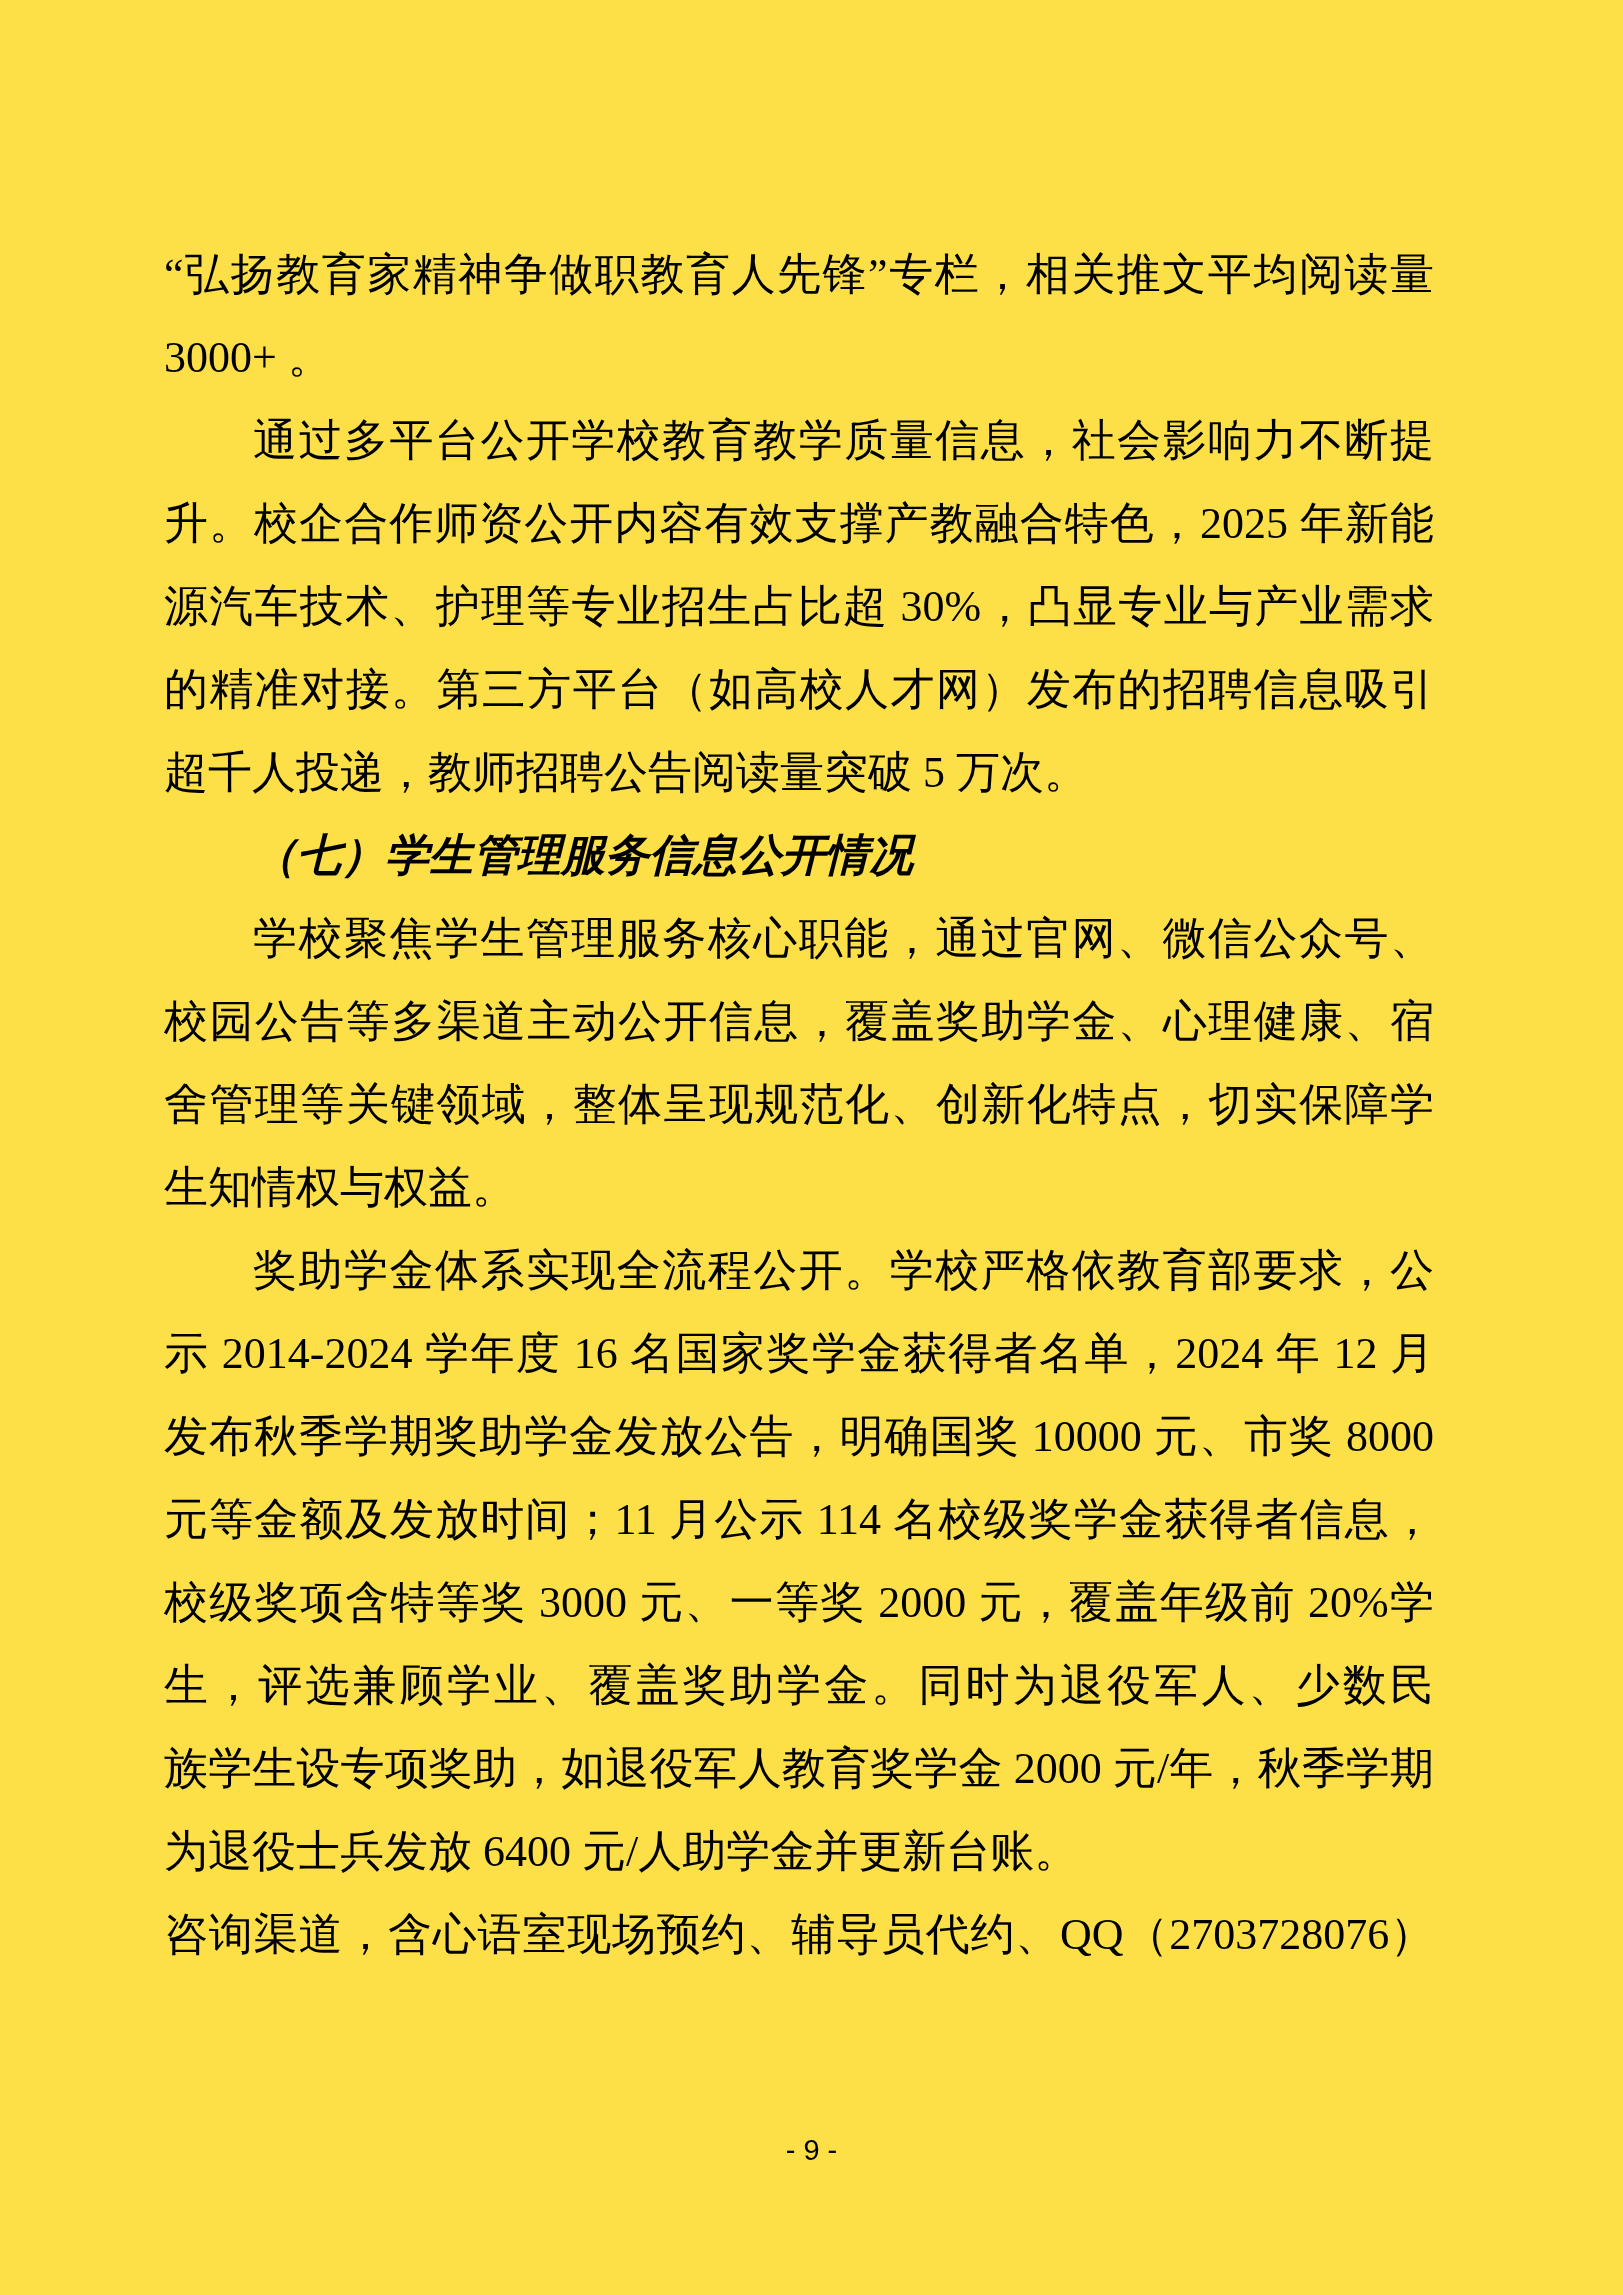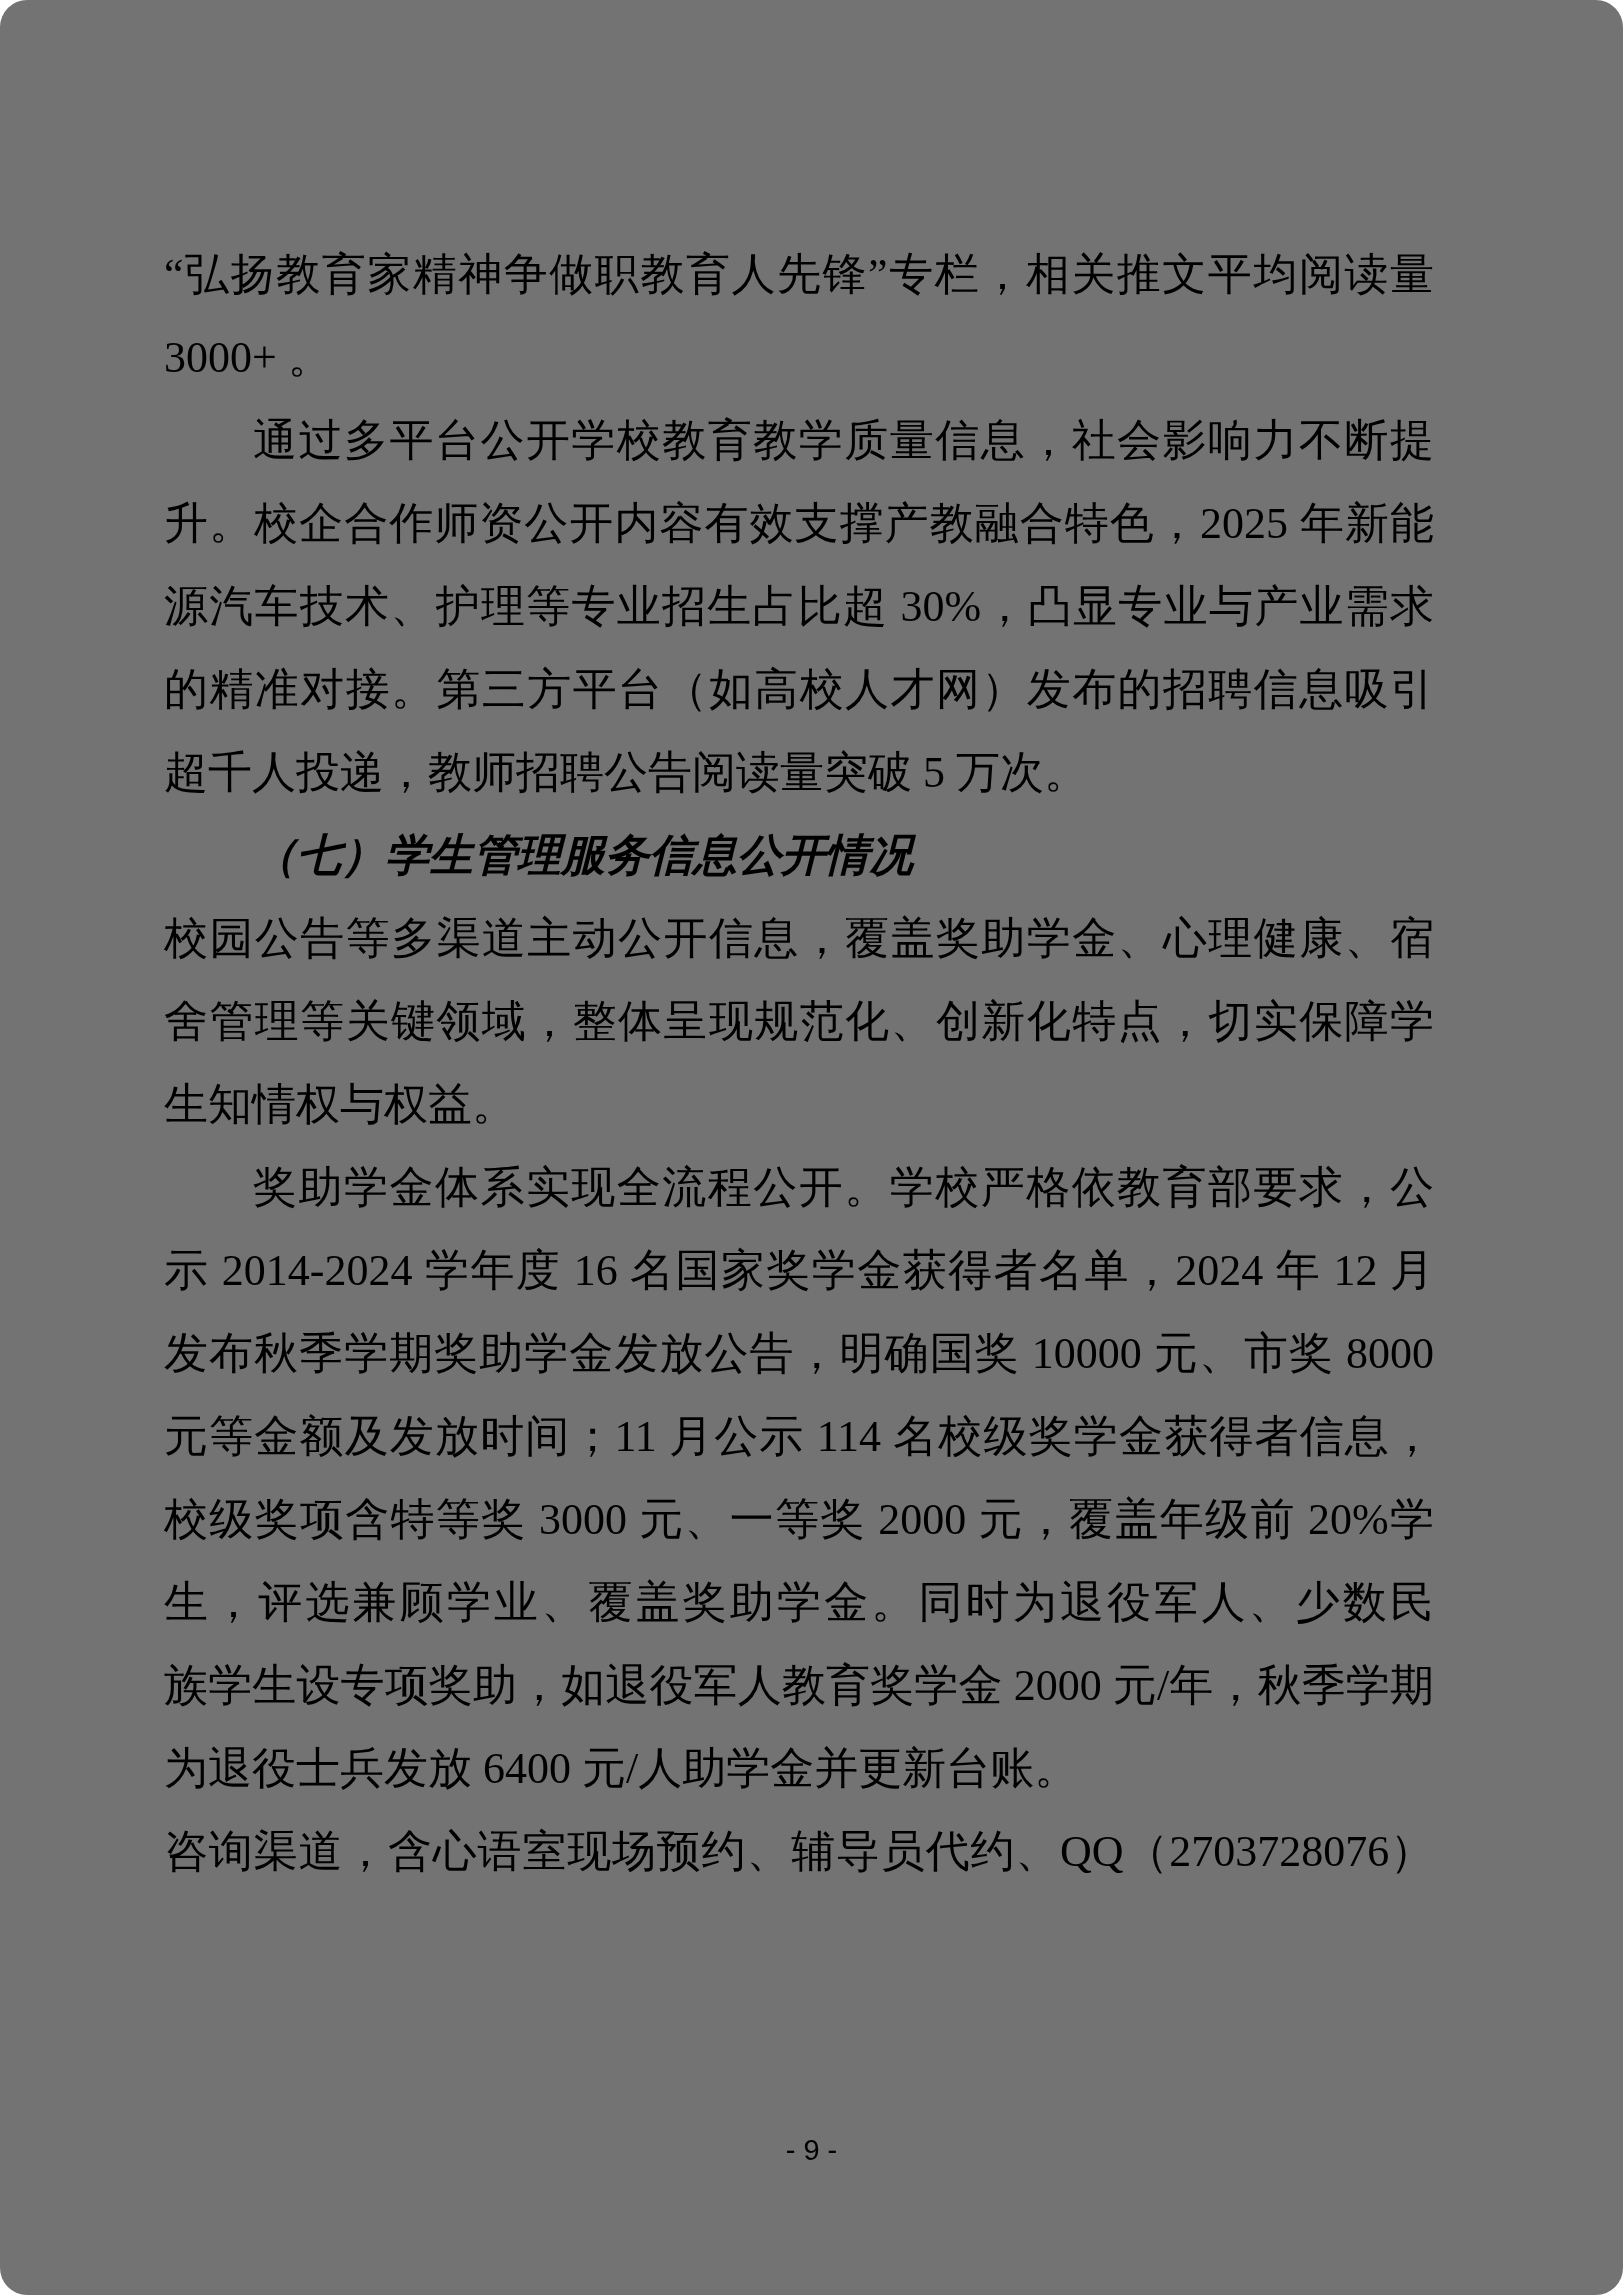--- a/index.html
+++ b/index.html
@@ -4,25 +4,24 @@
 <style>
   html, body {
     margin: 0;
     padding: 0;
     background: #ffffff;
   }
   .page {
     position: relative;
     width: 1623px;
     height: 2295px;
-    background: #737373;
+    background: #fde047;
     font-family: "Liberation Serif", "DejaVu Serif", serif;
     color: #000000;
     overflow: hidden;
-    border-radius: 27px;
   }
   .content {
     position: absolute;
     left: 164px;
     top: 233px;
     width: 1270px;
     overflow: hidden;
   }
   .para { margin: 0; padding: 0; }
   .line {
@@ -75,20 +74,21 @@
       <div class="line j">源汽车技术、护理等专业招生占比超 30%，凸显专业与产业需求</div>
       <div class="line j">的精准对接。第三方平台（如高校人才网）发布的招聘信息吸引</div>
       <div class="line l">超千人投递，教师招聘公告阅读量突破 5 万次。</div>
     </div>
 
     <div class="para">
       <div class="line l ind heading">（七）学生管理服务信息公开情况</div>
     </div>
 
     <div class="para">
+      <div class="line j ind">学校聚焦学生管理服务核心职能，通过官网、微信公众号、</div>
       <div class="line j">校园公告等多渠道主动公开信息，覆盖奖助学金、心理健康、宿</div>
       <div class="line j">舍管理等关键领域，整体呈现规范化、创新化特点，切实保障学</div>
       <div class="line l">生知情权与权益。</div>
     </div>
 
     <div class="para">
       <div class="line j ind">奖助学金体系实现全流程公开。学校严格依教育部要求，公</div>
       <div class="line j">示 2014-2024 学年度 16 名国家奖学金获得者名单，2024 年 12 月</div>
       <div class="line j">发布秋季学期奖助学金发放公告，明确国奖 10000 元、市奖 8000</div>
       <div class="line j">元等金额及发放时间；11 月公示 114 名校级奖学金获得者信息，</div>

